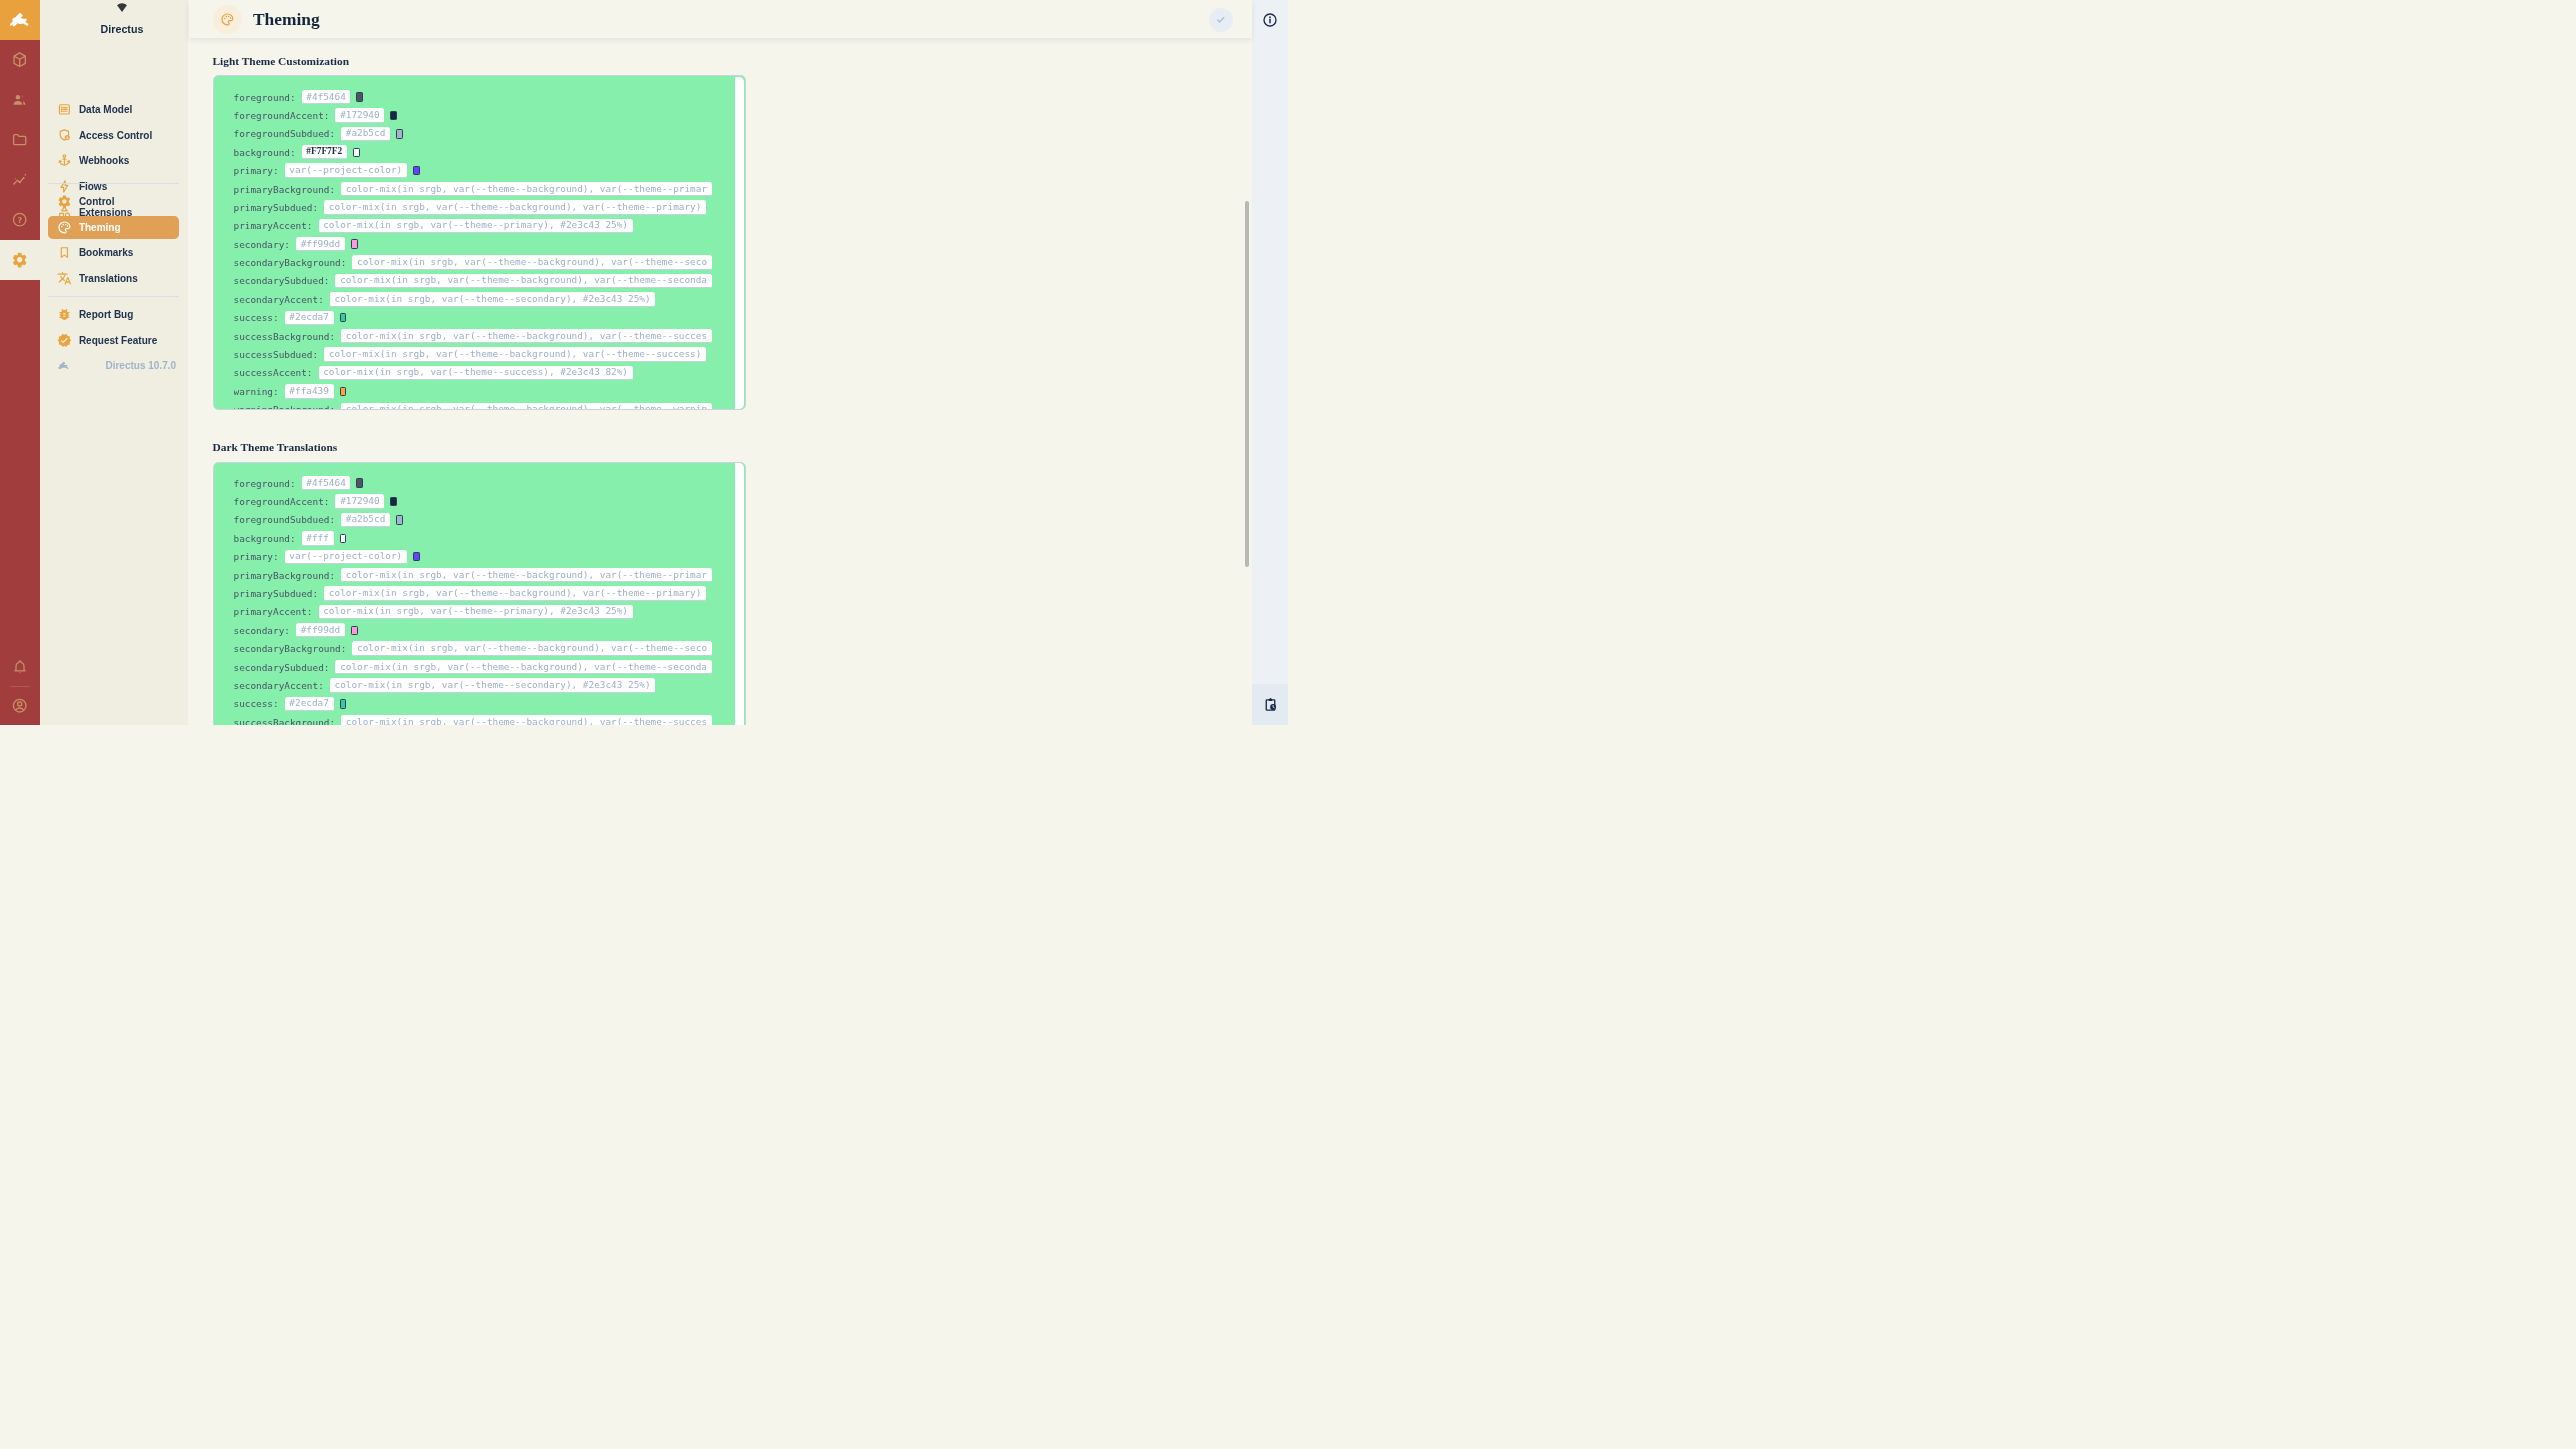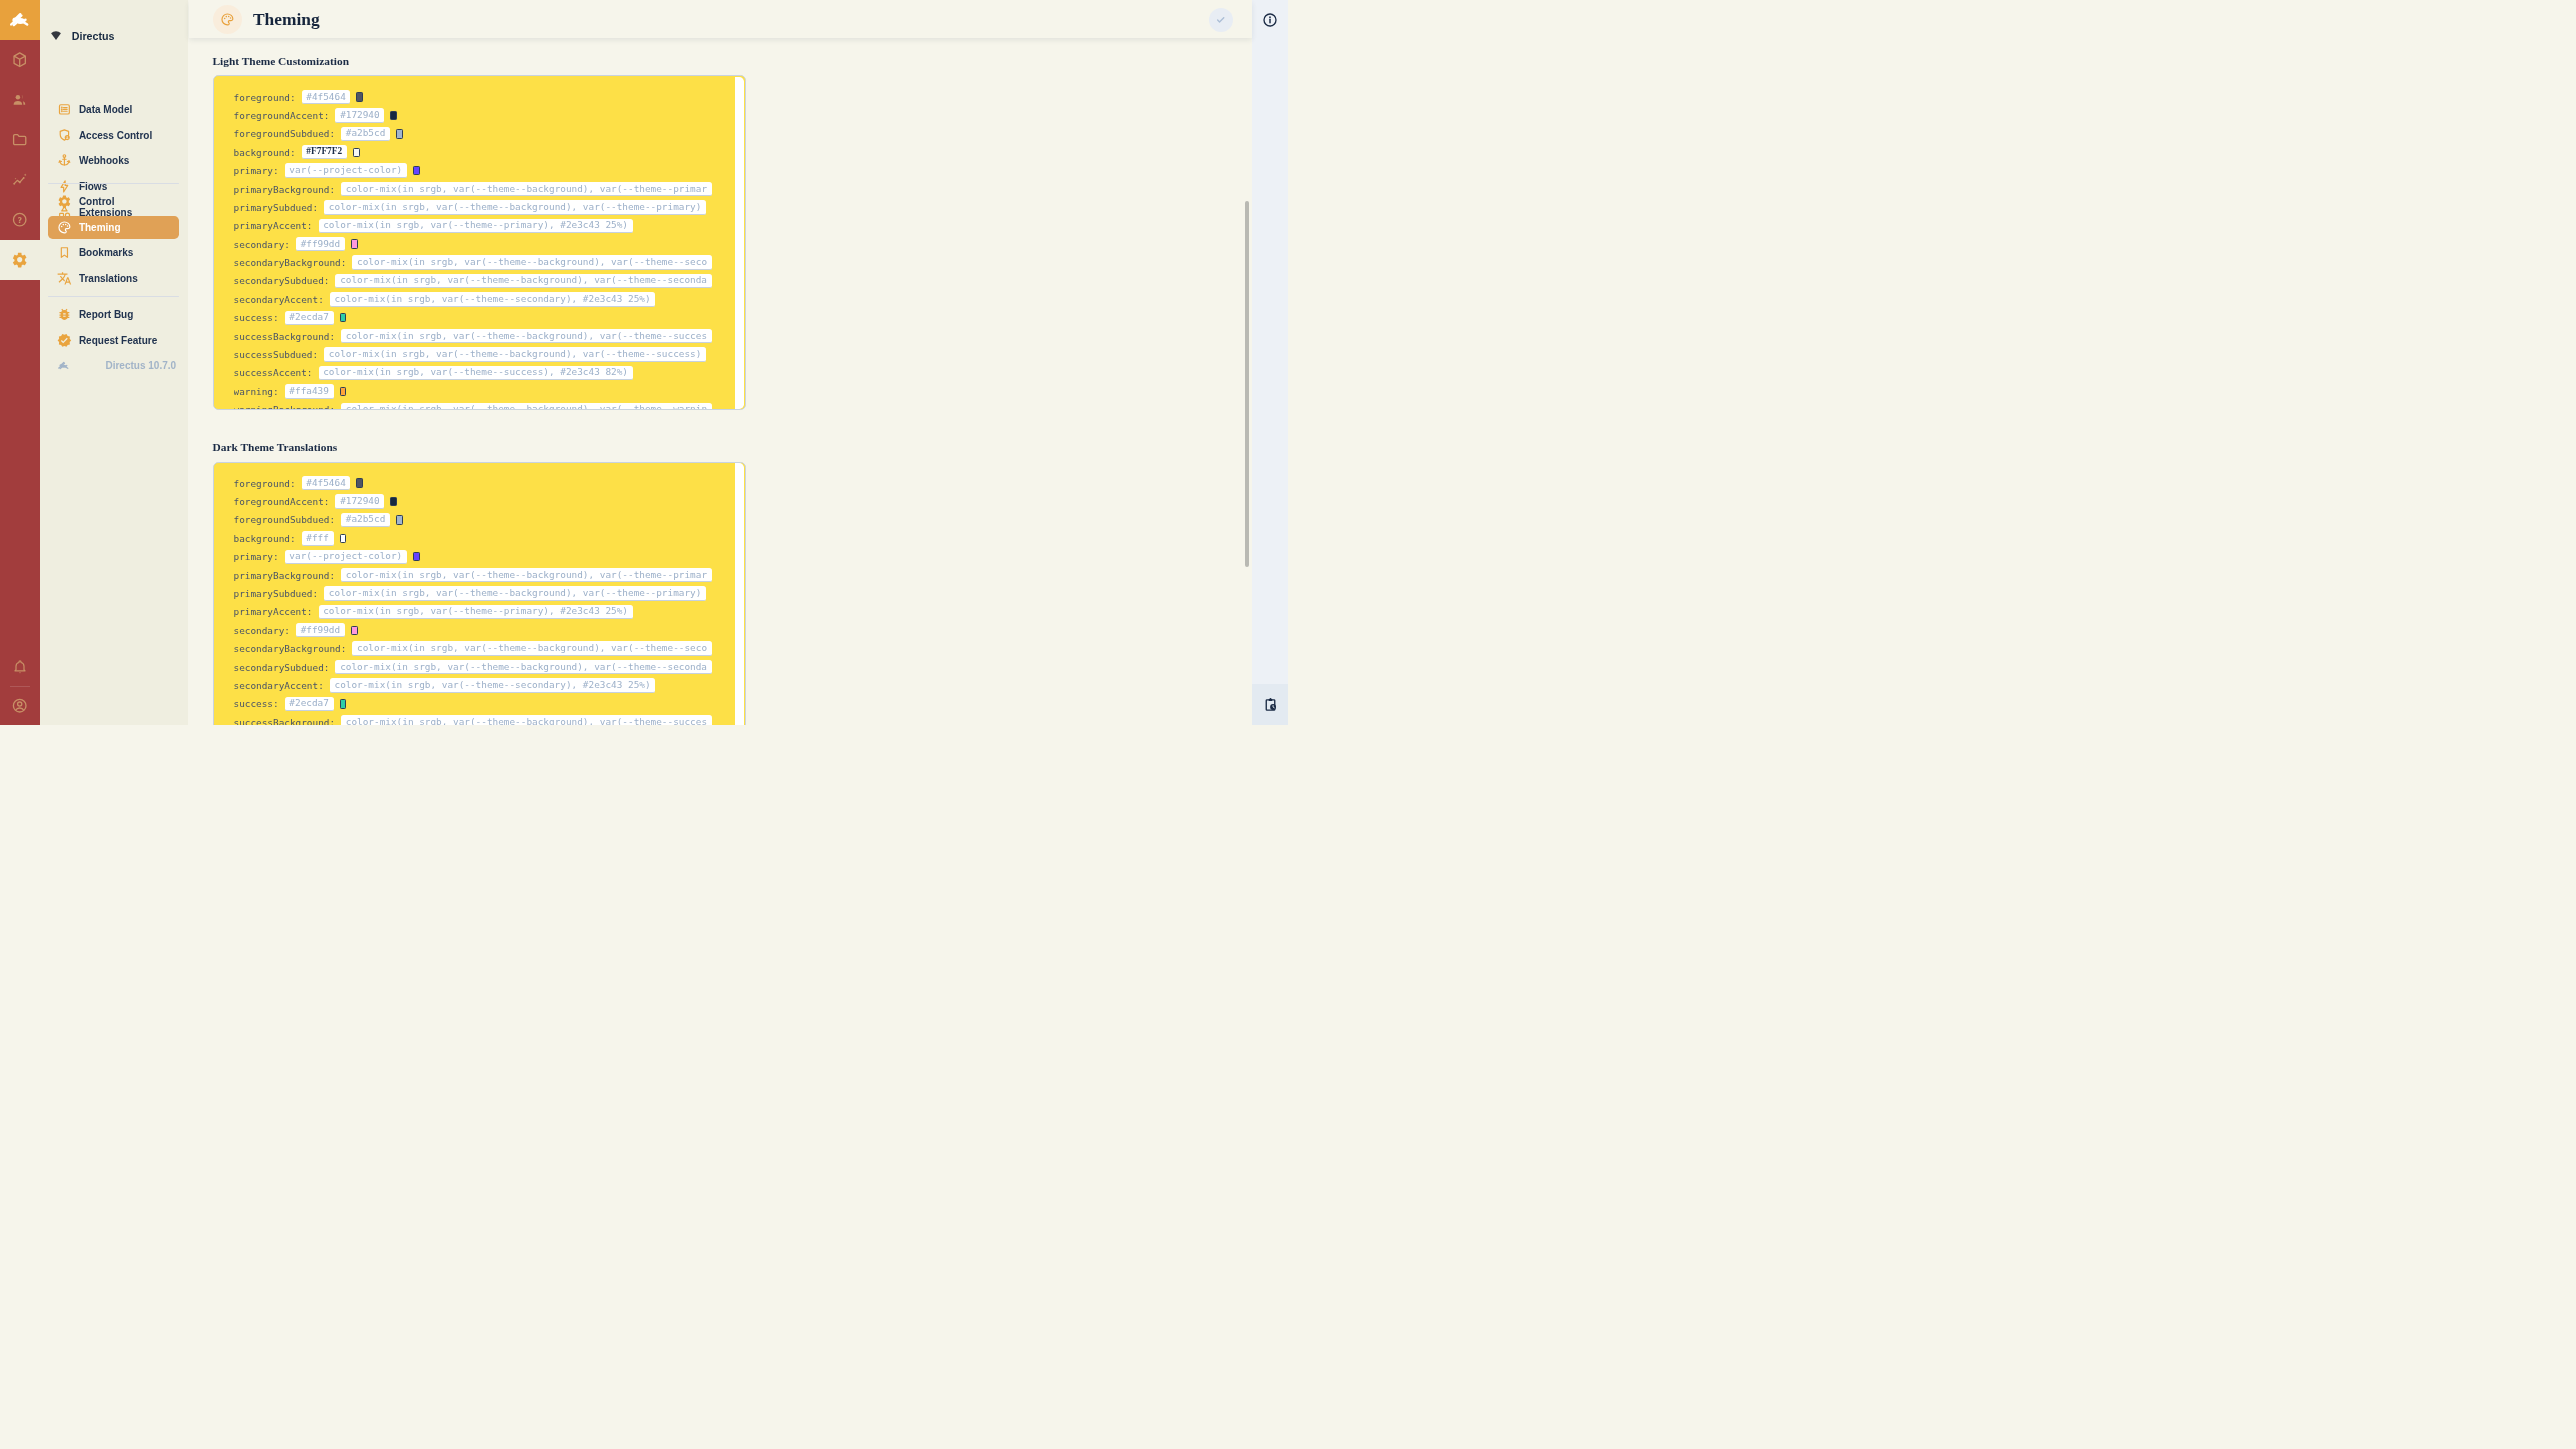--- a/index.html
+++ b/index.html
@@ -10,42 +10,42 @@
   .module-bar { position:absolute; left:0; top:0; width:40px; height:725px; background:#A23D3D; }
   .module-tile { width:40px; height:40px; display:grid; place-items:center; color:#C89066; }
   .module-tile.logo { background:#E8A13C; color:#fff; }
   .module-tile.active { background:#EFEEE0; color:#E9A43F; }
   .module-bottom { position:absolute; left:0; bottom:0; width:40px; }
   .module-divider { width:20px; height:1.3px; background:rgba(255,255,255,.14); margin:0 auto; }
   .module-tile.short { height:38px; }
 
   
   .nav-panel { position:absolute; left:40px; top:0; width:148px; height:725px; background:#EFEEE0; }
-  .project-row { position:absolute; left:0; top:0; width:100%; height:42px; display:flex; align-items:flex-end; padding-left:9px; gap:8.7px; }
+  .project-row { position:absolute; left:0; top:0; width:100%; height:42px; display:flex; align-items:center; padding-left:16px; gap:8.7px;flex-direction:column; }
   .project-name { font-size:10.7px; font-weight:700; color:#172940; }
   .nav-items { position:absolute; left:0; width:100%; }
   .nav-item { height:23px; margin:0 8.7px 2.7px 8px; border-radius:4.7px; display:flex; align-items:center; padding-left:9.4px; gap:6.7px; color:#E9A43F; cursor:pointer; }
   .nav-item .lbl { font-size:10px; font-weight:600; color:#21334F; }
   .nav-item.active { background:#E0A156; color:#fff; }
   .nav-item.active .lbl { color:#fff; }
   .nav-divider { position:absolute; left:8px; right:8.7px; height:1.3px; background:#D9DDE4; border-radius:0.7px; }
   .version-row { position:absolute; left:0; top:354px; width:100%; height:23px; display:flex; align-items:center; padding-left:17.4px; gap:6.7px; color:#A2B4C8; }
   .version-row .lbl { font-size:10px; font-weight:600; color:#A2B4C8;padding-left:28px; }
 
   
   .content { position:absolute; left:189px; top:0; width:1063px; height:725px; background:#F6F5EB; }
   .content-header { position:absolute; left:0; top:0; width:100%; height:38px; background:#F6F5EB; box-shadow:0 2.7px 5.4px rgba(23,41,64,.09); z-index:5; display:flex; align-items:center; }
   .title-circle { position:absolute; left:23.5px; top:5.4px; width:29px; height:29px; border-radius:50%; background:#F9EDDC; display:grid; place-items:center; color:#E8A13C; }
   .page-title { position:absolute; left:64px; top:9.4px; font-family:"Liberation Serif", serif; font-size:17.4px; font-weight:700; color:#16253C; }
   .save-btn { position:absolute; right:19px; top:8px; width:24px; height:24px; border-radius:50%; background:#E8EDF4; display:grid; place-items:center; color:#ABBED6; cursor:pointer; }
 
   .content-body { position:absolute; left:0; top:38px; width:100%; height:687px; overflow:hidden; }
   .section-label { margin:17.4px 0 0 23.5px; font-size:11.4px; font-weight:700; color:#1B2B45; height:13.4px;font-family:Liberation Serif, serif; }
   .section-label.second { margin-top:31px; }
-  .code-block { position:relative; margin:6.7px 0 0 23.5px; width:533px; background:#fde047; border:0.7px solid #C9D3DF; border-radius:5.4px; overflow:hidden; }
+  .code-block { position:relative; margin:6.7px 0 0 23.5px; width:533px; background:#86efac; border:0.7px solid #C9D3DF; border-radius:5.4px; overflow:hidden; }
   .code-block.light { height:335px; }
   .code-block.dark { height:335px; }
   .block-scrollbar { position:absolute; top:0.7px; bottom:0.7px; right:0.7px; width:8.7px; background:#FFFFFF; border-radius:0 4.7px 4.7px 0; }
   .rows { position:absolute; left:20px; right:17px; top:11.4px; }
   .crow { position:relative; height:18.4px; display:flex; align-items:center; white-space:nowrap; overflow:hidden; font-family:"DejaVu Sans Mono", monospace; font-size:9.4px; }
   .crow .key { color:#4A5466; margin-right:6px; flex:none; }
   .crow .valbox { background:#FFFFFF; color:#9CB0C9; padding:0.7px 4.7px 1.3px 4.7px; border-radius:2.7px 2.7px 2px 2px; border-bottom:1.3px solid #C6D1E0; line-height:11.4px; overflow:hidden; }
   .crow.edited .valbox { color:#1B2C47; font-weight:700;font-family:Liberation Serif, serif; }
   .crow .swatch { flex:none; width:6.7px; height:9.4px; border-radius:1.3px; margin-left:6px; border:0.7px solid #2E3E55; }
 

